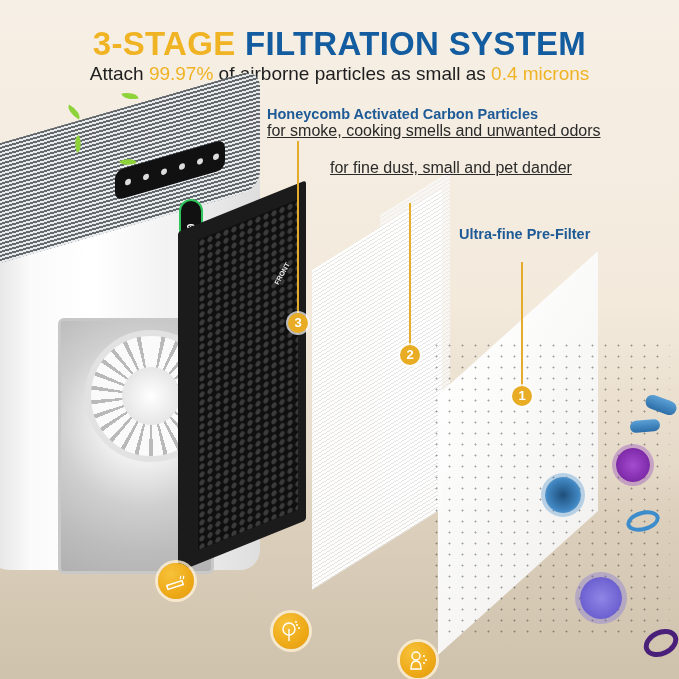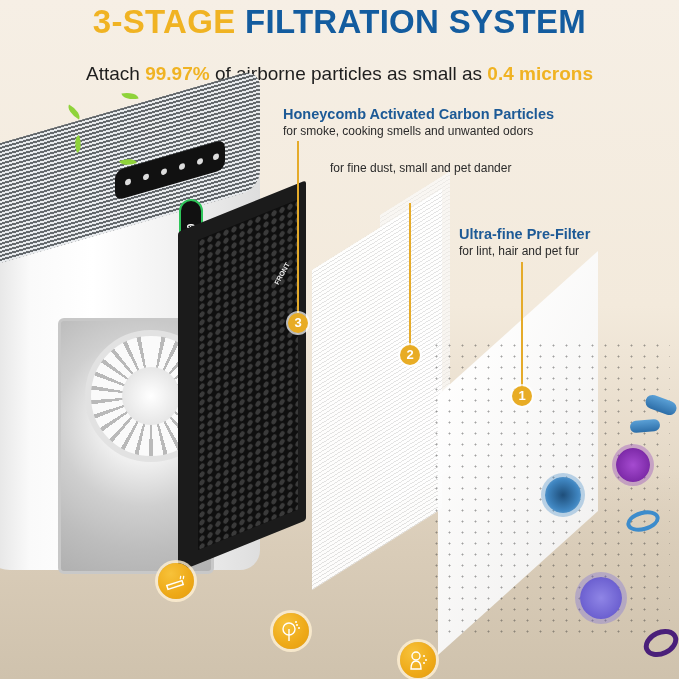--- a/index.html
+++ b/index.html
@@ -7,35 +7,35 @@
   .canvas {
     position:relative; width:679px; height:679px; overflow:hidden;
     background: linear-gradient(180deg, #f6efe5 0%, #f3eadc 45%, #e4d8c6 70%, #d6cab7 100%);
   }
   .floor {
     position:absolute; left:0; top:470px; width:679px; height:209px;
     background: linear-gradient(180deg, rgba(222,212,196,0) 0%, #d9ccb8 40%, #cfc2ad 100%);
   }
   
   .title {
-    position:absolute; left:0; top:2px; width:679px; text-align:center;
+    position:absolute; left:0; top:24px; width:679px; text-align:center;
     font-weight:bold; font-size:33px; letter-spacing:0.3px; line-height:40px;
   }
   .title .t1 { color:#f0b323; }
   .title .t2 { color:#135c9f; }
   .subtitle {
     position:absolute; left:0; top:61px; width:679px; text-align:center;
     font-size:19px; color:#1e1e1e; line-height:26px;
   }
-  .subtitle .hl { color:#f0b323; font-weight:bold; }
+  .subtitle .hl { color:#f0b323; font-weight:normal; }
 
   
   .label { position:absolute; }
   .label .lt { color:#1d5a96; font-weight:bold; font-size:14.5px; line-height:18px; white-space:nowrap; }
-  .label .ld { color:#2a2a2a; font-size:12px; line-height:16px; white-space:nowrap; }
+  .label .ld { color:#2a2a2a; font-size:16px; line-height:16px; white-space:nowrap;text-decoration:underline; }
 
   .leader { position:absolute; width:2px; background:#e5ab2a; }
   .num {
     position:absolute; width:20px; height:20px; border-radius:50%;
     background:#e8ac25; color:#fff; font-weight:bold; font-size:13px;
     text-align:center; line-height:20px; box-shadow:0 0 0 2px rgba(255,255,255,0.7);
   }
 
   
   .purifier-body {
@@ -181,30 +181,29 @@
   <div class="dust"></div>
 
   <div class="bacteria" style="left:645px;top:398px;width:32px;height:14px;transform:rotate(20deg)"></div>
   <div class="bacteria" style="left:630px;top:420px;width:30px;height:12px;transform:rotate(-5deg)"></div>
   <div class="germ purple" style="left:616px;top:448px;width:34px;height:34px"></div>
   <div class="germ blue" style="left:545px;top:477px;width:36px;height:36px"></div>
   <div class="ring" style="left:626px;top:511px;width:26px;height:12px;border-width:4px;border-color:#3d8ccc;transform:rotate(-15deg)"></div>
   <div class="germ lav" style="left:580px;top:577px;width:42px;height:42px"></div>
   <div class="ring" style="left:643px;top:630px;width:26px;height:16px;border-width:5px;border-color:#4a1f7a;transform:rotate(-25deg)"></div>
 
-  <div class="label" style="left:283px;top:105px">
+  <div class="label" style="left:267px;top:105px">
     <div class="lt">Honeycomb Activated Carbon Particles</div>
     <div class="ld">for smoke, cooking smells and unwanted odors</div>
   </div>
   <div class="label" style="left:330px;top:160px">
     <div class="ld">for fine dust, small and pet dander</div>
   </div>
   <div class="label" style="left:459px;top:225px">
     <div class="lt">Ultra-fine Pre-Filter</div>
-    <div class="ld"><span>for lint, hair and pet fur</span></div>
   </div>
 
   <div class="leader" style="left:297px;top:141px;height:172px"></div>
   <div class="num" style="left:288px;top:313px">3</div>
 
   <div class="leader" style="left:409px;top:203px;height:143px"></div>
   <div class="num" style="left:400px;top:345px">2</div>
 
   <div class="leader" style="left:521px;top:262px;height:124px"></div>
   <div class="num" style="left:512px;top:386px">1</div>

